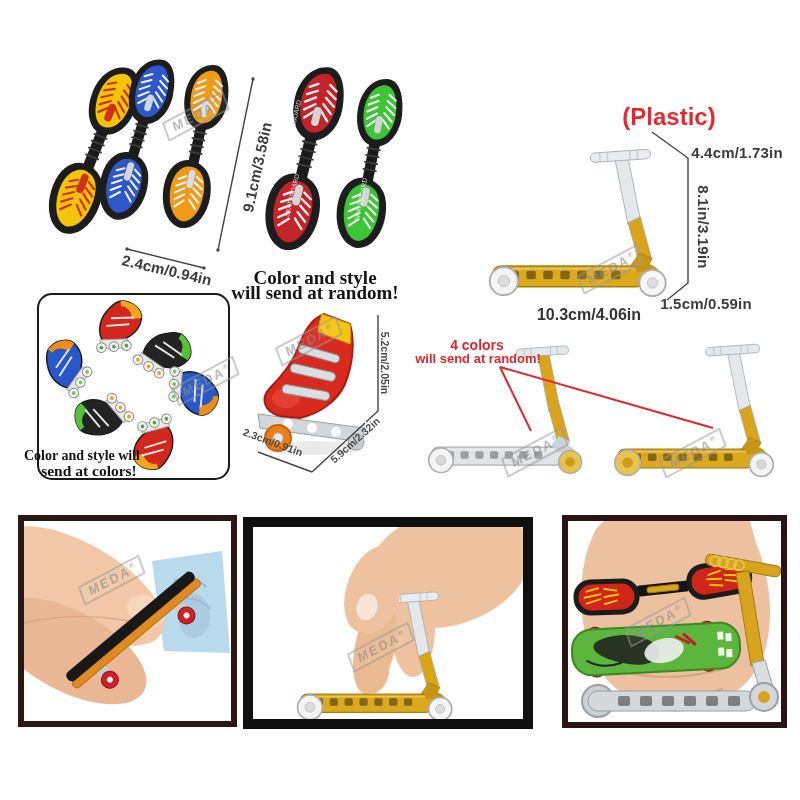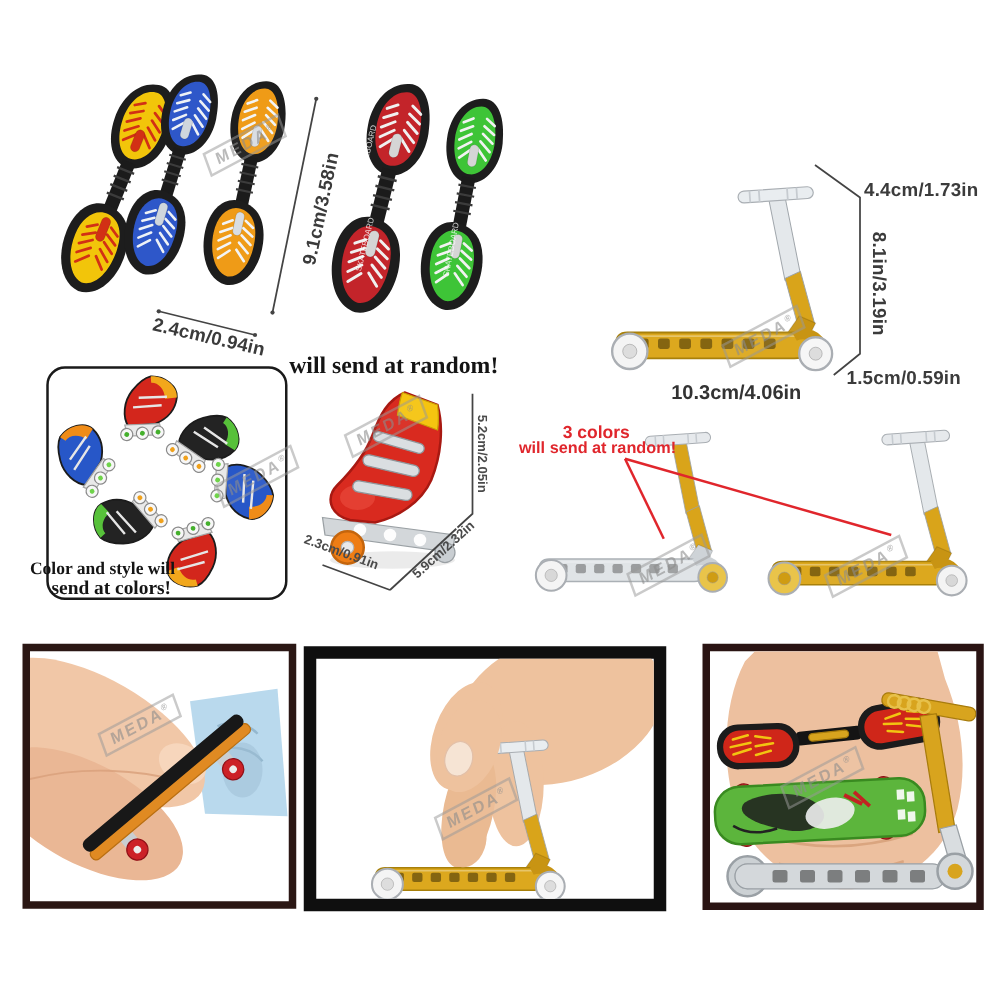--- a/index.html
+++ b/index.html
@@ -201,29 +201,31 @@
       <line x1="500" y1="367" x2="713" y2="428"></line>
     </g>
     <text transform="translate(296,122) rotate(-76)" font-size="6.5" fill="#ffffffcc" text-anchor="middle">SKATEBOARD</text>
     <text transform="translate(294,196) rotate(-76)" font-size="6.5" fill="#ffffffcc" text-anchor="middle">SKATEBOARD</text>
     <text transform="translate(363,200) rotate(-79)" font-size="6.5" fill="#ffffffcc" text-anchor="middle">SKATEBOARD</text>
   </svg>
 
   <div class="t dim" style="left:257px;top:167px;transform:translate(-50%,-50%) rotate(-78deg)">9.1cm/3.58in</div>
   <div class="t dim" style="left:167px;top:270px;transform:translate(-50%,-50%) rotate(13deg)">2.4cm/0.94in</div>
 
+  <div class="t serif-note" style="left:315px;top:278px;font-size:19px">Color and style</div>
   <div class="t serif-note" style="left:315px;top:293px;font-size:19px">will send at random!</div>
 
+  <div class="t red-title" style="left:669px;top:117px">(Plastic)</div>
 
   <div class="t dim" style="left:737px;top:152px">4.4cm/1.73in</div>
   <div class="t dim" style="left:703px;top:227px;transform:translate(-50%,-50%) rotate(90deg)">8.1in/3.19in</div>
-  <div class="t dim" style="left:723px;top:303px">1.5cm/0.59in</div>
+  <div class="t dim" style="left:706px;top:303px">1.5cm/0.59in</div>
   <div class="t dim-lg" style="left:589px;top:315px">10.3cm/4.06in</div>
 
-  <div class="t red-note" style="left:477px;top:345px;font-size:14px">3 colors</div>
+  <div class="t red-note" style="left:477px;top:345px;font-size:14px">4 colors</div>
   <div class="t red-note" style="left:478px;top:358px;font-size:13px">will send at random!</div>
 
   <div class="t dim-sm" style="left:385px;top:363px;transform:translate(-50%,-50%) rotate(90deg)">5.2cm/2.05in</div>
   <div class="t dim-sm" style="left:355px;top:440px;transform:translate(-50%,-50%) rotate(-42deg)">5.9cm/2.32in</div>
   <div class="t dim-sm" style="left:273px;top:442px;transform:translate(-50%,-50%) rotate(20deg)">2.3cm/0.91in</div>
 
   <div class="photo" style="left:18px;top:515px;width:219px;height:212px;border:6px solid #2b1714;">
     <svg width="207" height="200" viewBox="0 0 207 200">
       <polygon points="128,40 198,30 206,132 140,130" fill="#b9d9ed"></polygon>
       <path d="M150,60 C160,55 175,58 182,66 M148,80 C162,74 178,78 186,88" stroke="#84a9c2" fill="none" opacity="0.7" stroke-width="2"></path>

